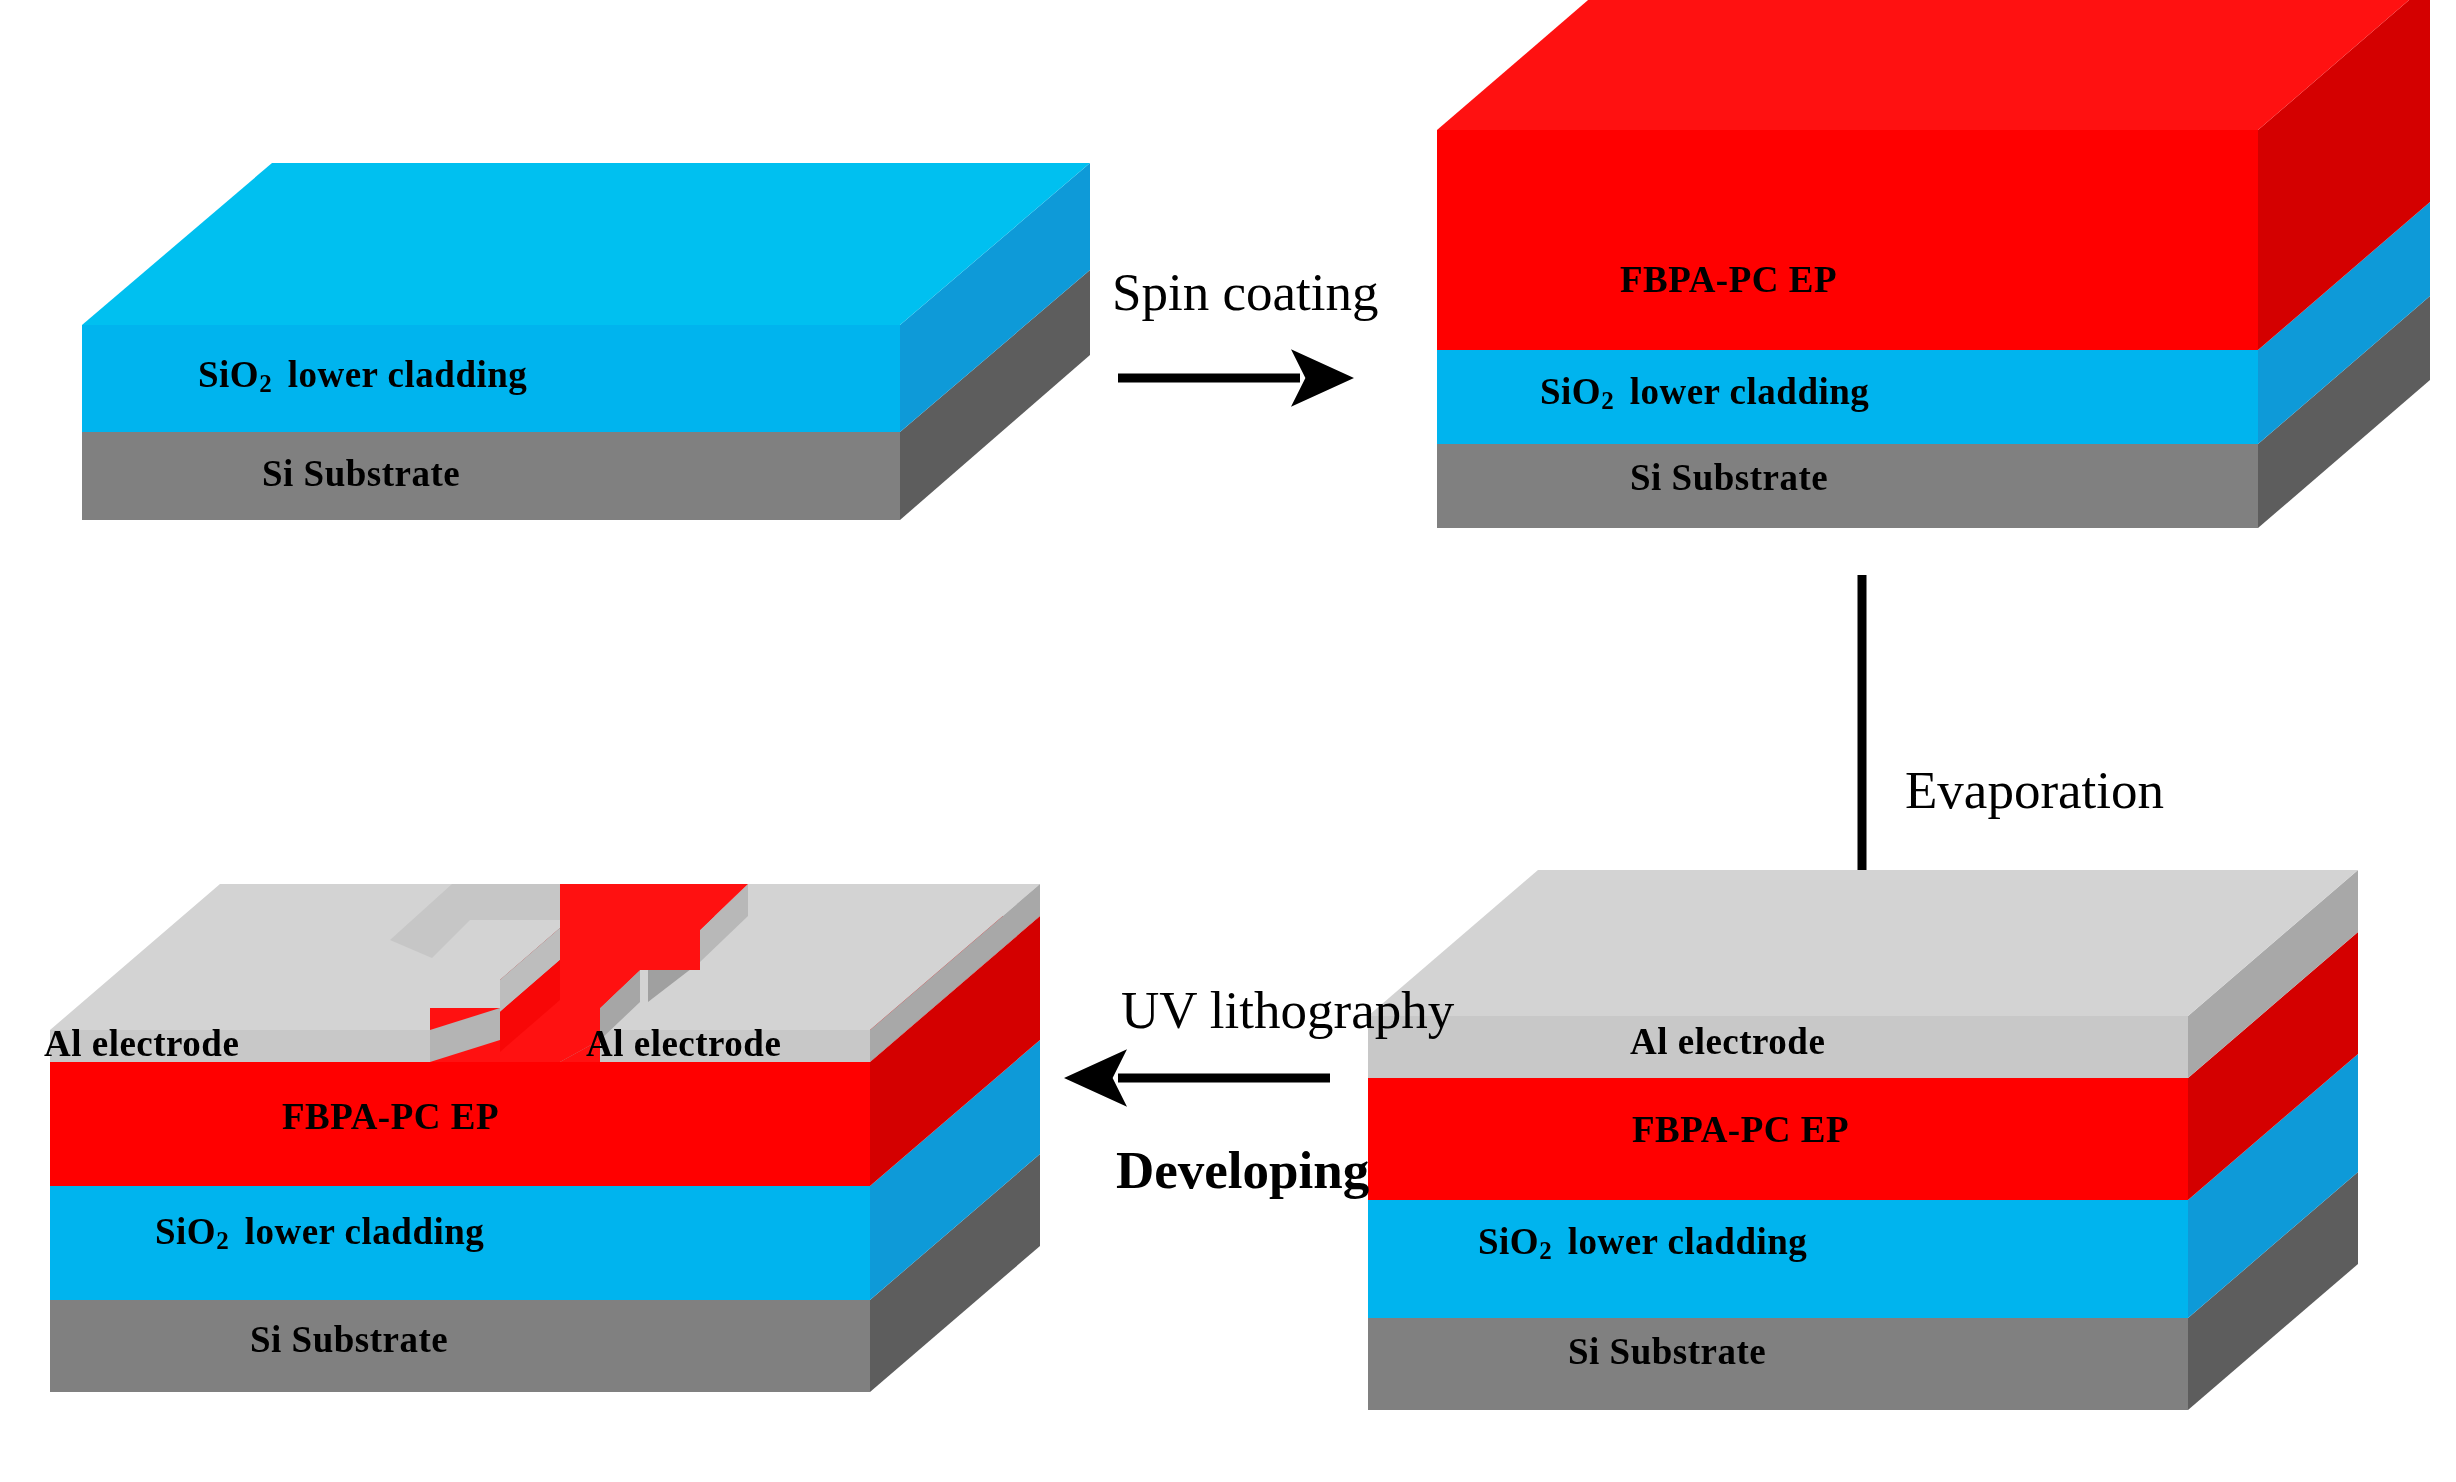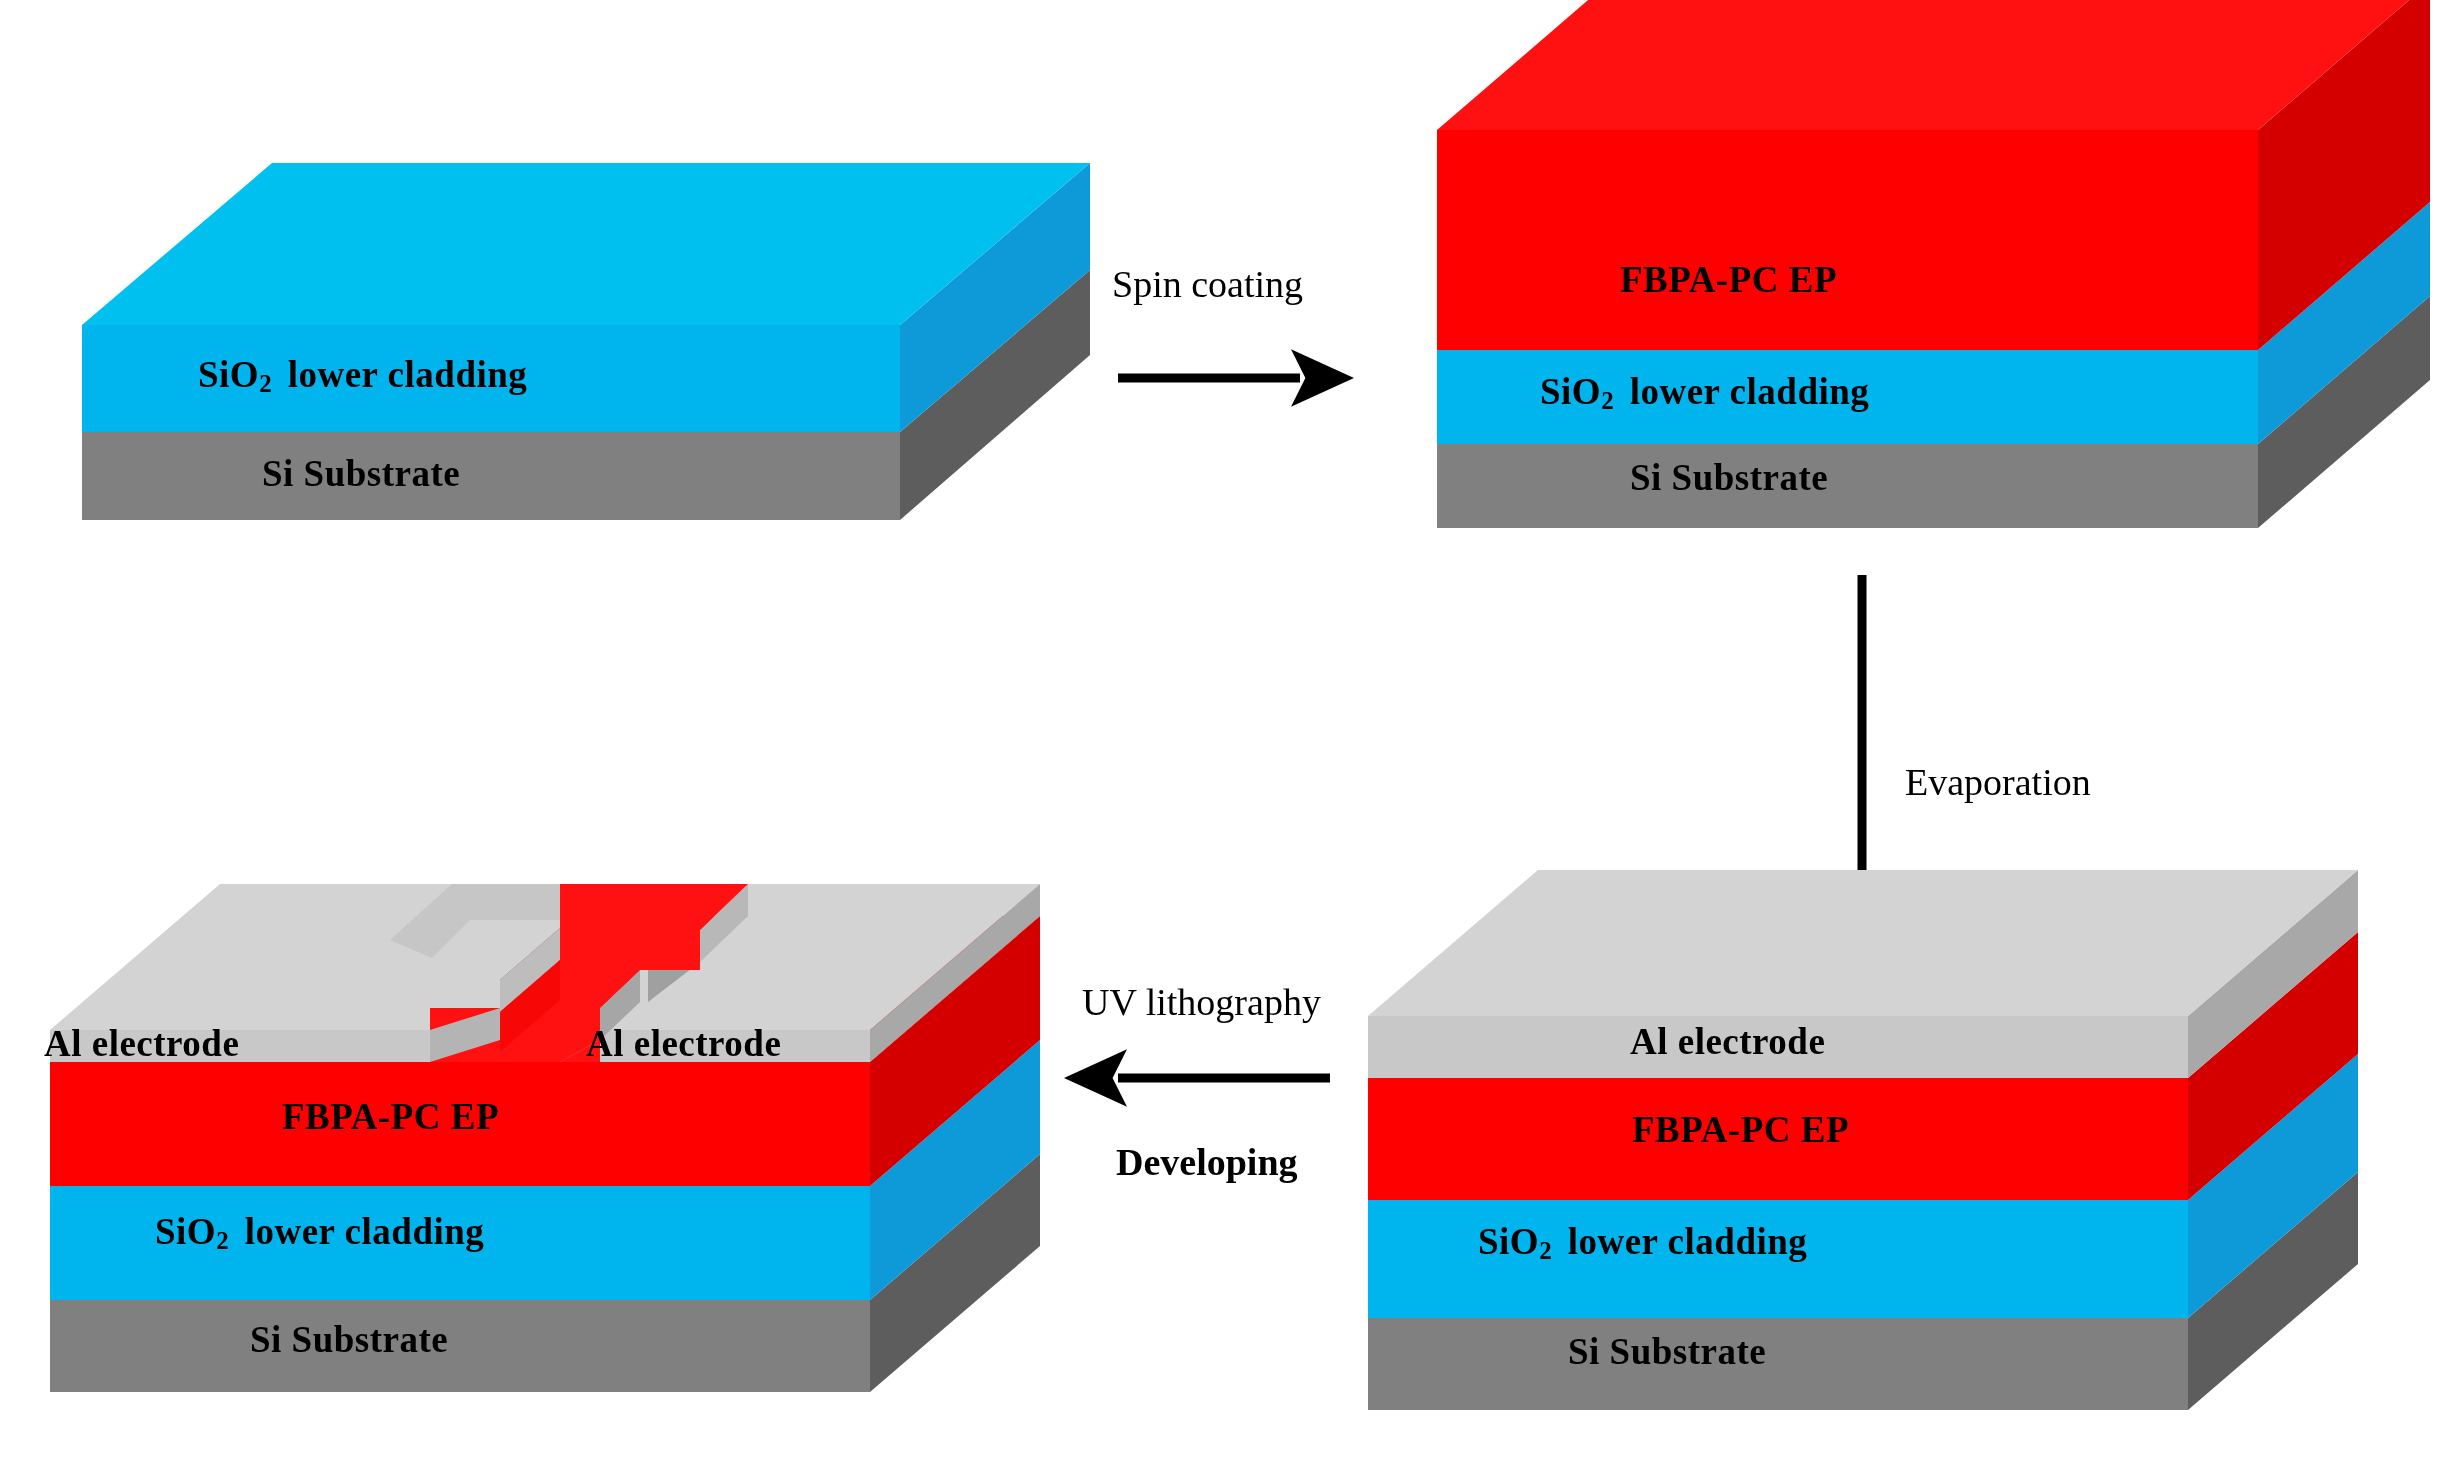--- a/index.html
+++ b/index.html
@@ -12,21 +12,21 @@
 
   .lbl{
     position:absolute;
     font-family:"Liberation Serif","DejaVu Serif",serif;
     color:#000;
     white-space:nowrap;
     pointer-events:none;
   }
   .layer-label{font-weight:bold;font-size:37px;letter-spacing:.5px;}
   .layer-label sub{font-size:25px;vertical-align:-5px;font-weight:bold;}
-  .arrow-label{font-weight:normal;font-size:38px;}
+  .arrow-label{font-weight:normal;font-size:53px;}
   .sp{display:inline-block;width:.42em;}
 </style>
 </head>
 <body>
 
 <div class="stage">
 
 <svg class="diagram" viewBox="0 0 2456 1482">
   <defs>
     <marker id="arrowhead-r" markerWidth="7" markerHeight="7" refX="1" refY="3.2" orient="auto">
@@ -163,21 +163,21 @@
 <div class="lbl layer-label" style="left:1632px;top:1108px;">
   <span>FBPA-PC EP</span>
 </div>
 <div class="lbl layer-label" style="left:1478px;top:1220px;">
   <span>SiO</span><sub>2</sub><span class="sp"></span><span>lower  cladding</span>
 </div>
 <div class="lbl layer-label" style="left:1568px;top:1330px;">
   <span>Si  Substrate</span>
 </div>
 
-<div class="lbl arrow-label" style="left:1082px;top:980px;">
+<div class="lbl arrow-label" style="left:1121px;top:980px;">
   <span>UV lithography</span>
 </div>
 <div class="lbl arrow-label" style="left:1116px;top:1140px;font-weight:bold;">
   <span>Developing</span>
 </div>
 
 <div class="lbl layer-label" style="left:44px;top:1022px;">
   <span>Al electrode</span>
 </div>
 <div class="lbl layer-label" style="left:586px;top:1022px;">

